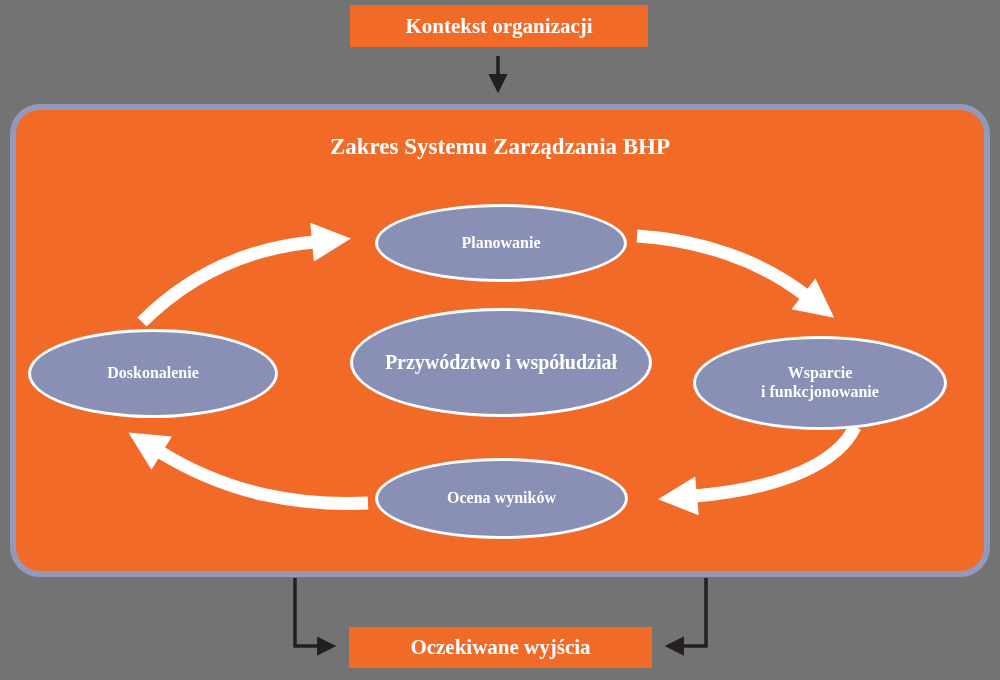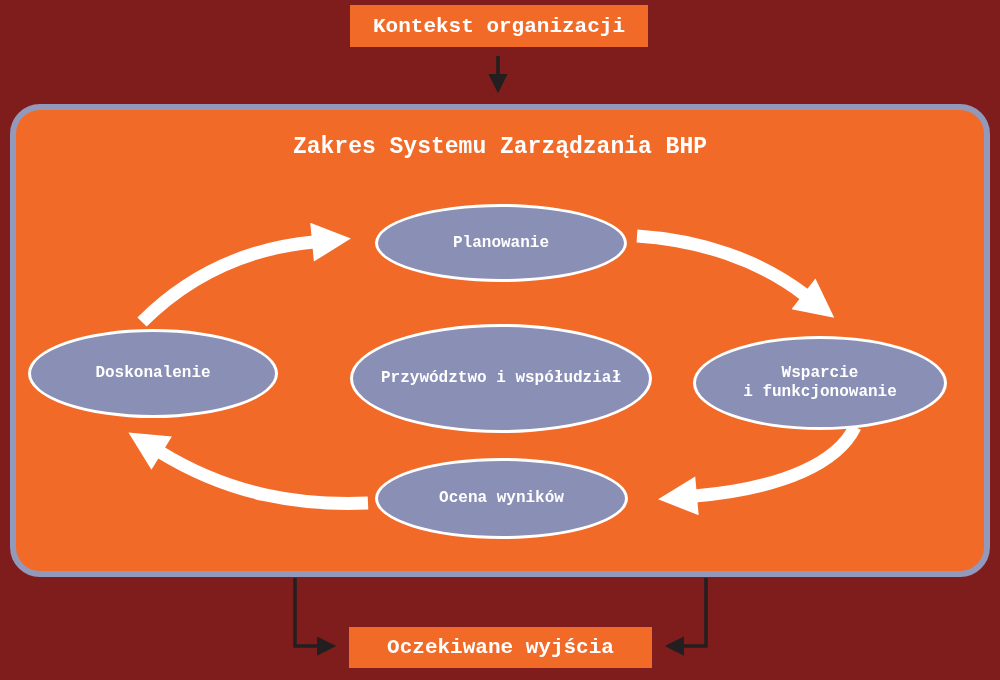--- a/index.html
+++ b/index.html
@@ -1,18 +1,18 @@
 <!DOCTYPE html>
 <html style="--orange: #f26a28; --frame: #9399bb; --node: #8a8fb5; --arrow: #231f20; --text: #ffffff;"><head>
 <meta charset="utf-8">
 <style>
   html,body{margin:0;padding:0;background:#ffffff;}
   .canvas{
-    position:relative;width:1000px;height:680px;background:#7f1d1d;
-    font-family:Liberation Mono, monospace;overflow:hidden;
+    position:relative;width:1000px;height:680px;background:#737373;
+    font-family:Liberation Serif, serif;overflow:hidden;
   }
   .obox{
     position:absolute;background:var(--orange,#f26a28);color:var(--text,#ffffff);
     display:flex;align-items:center;justify-content:center;
     font-weight:bold;font-size:21px;z-index:4;letter-spacing:0px;
   }
   .top-box{left:350px;top:5px;width:298px;height:42px;}
   .bottom-box{left:349px;top:627px;width:303px;height:41px;text-align:right;}
   .main-box{
     position:absolute;left:10px;top:104px;width:980px;height:473px;
@@ -25,21 +25,21 @@
   }
   .ellipse{
     position:absolute;box-sizing:border-box;background:var(--node,#8a8fb5);
     border:3px solid #ffffff;border-radius:50%;
     display:flex;flex-direction:column;align-items:center;justify-content:center;
     color:var(--text,#ffffff);font-weight:bold;font-size:16px;line-height:1.18;
     text-align:center;z-index:3;
   }
   .el-plan {left:375px;top:204px;width:252px;height:78px;}
   .el-dosk {left:28px; top:329px;width:250px;height:89px;}
-  .el-center{left:350px;top:324px;width:302px;height:109px;font-size:16px;}
+  .el-center{left:350px;top:308px;width:302px;height:109px;font-size:20px;}
   .el-wsp  {left:693px;top:336px;width:254px;height:94px;text-align:center;}
   .el-ocena{left:375px;top:458px;width:253px;height:81px;}
   svg.arrows{position:absolute;left:0;top:0;z-index:2;pointer-events:none;}
   .warrow{fill:none;stroke:#ffffff;stroke-width:13px;}
   .barrow{fill:none;stroke:var(--arrow,#231f20);stroke-width:3.5px;}
 </style>
 </head>
 <body>
 
 <div class="canvas">

